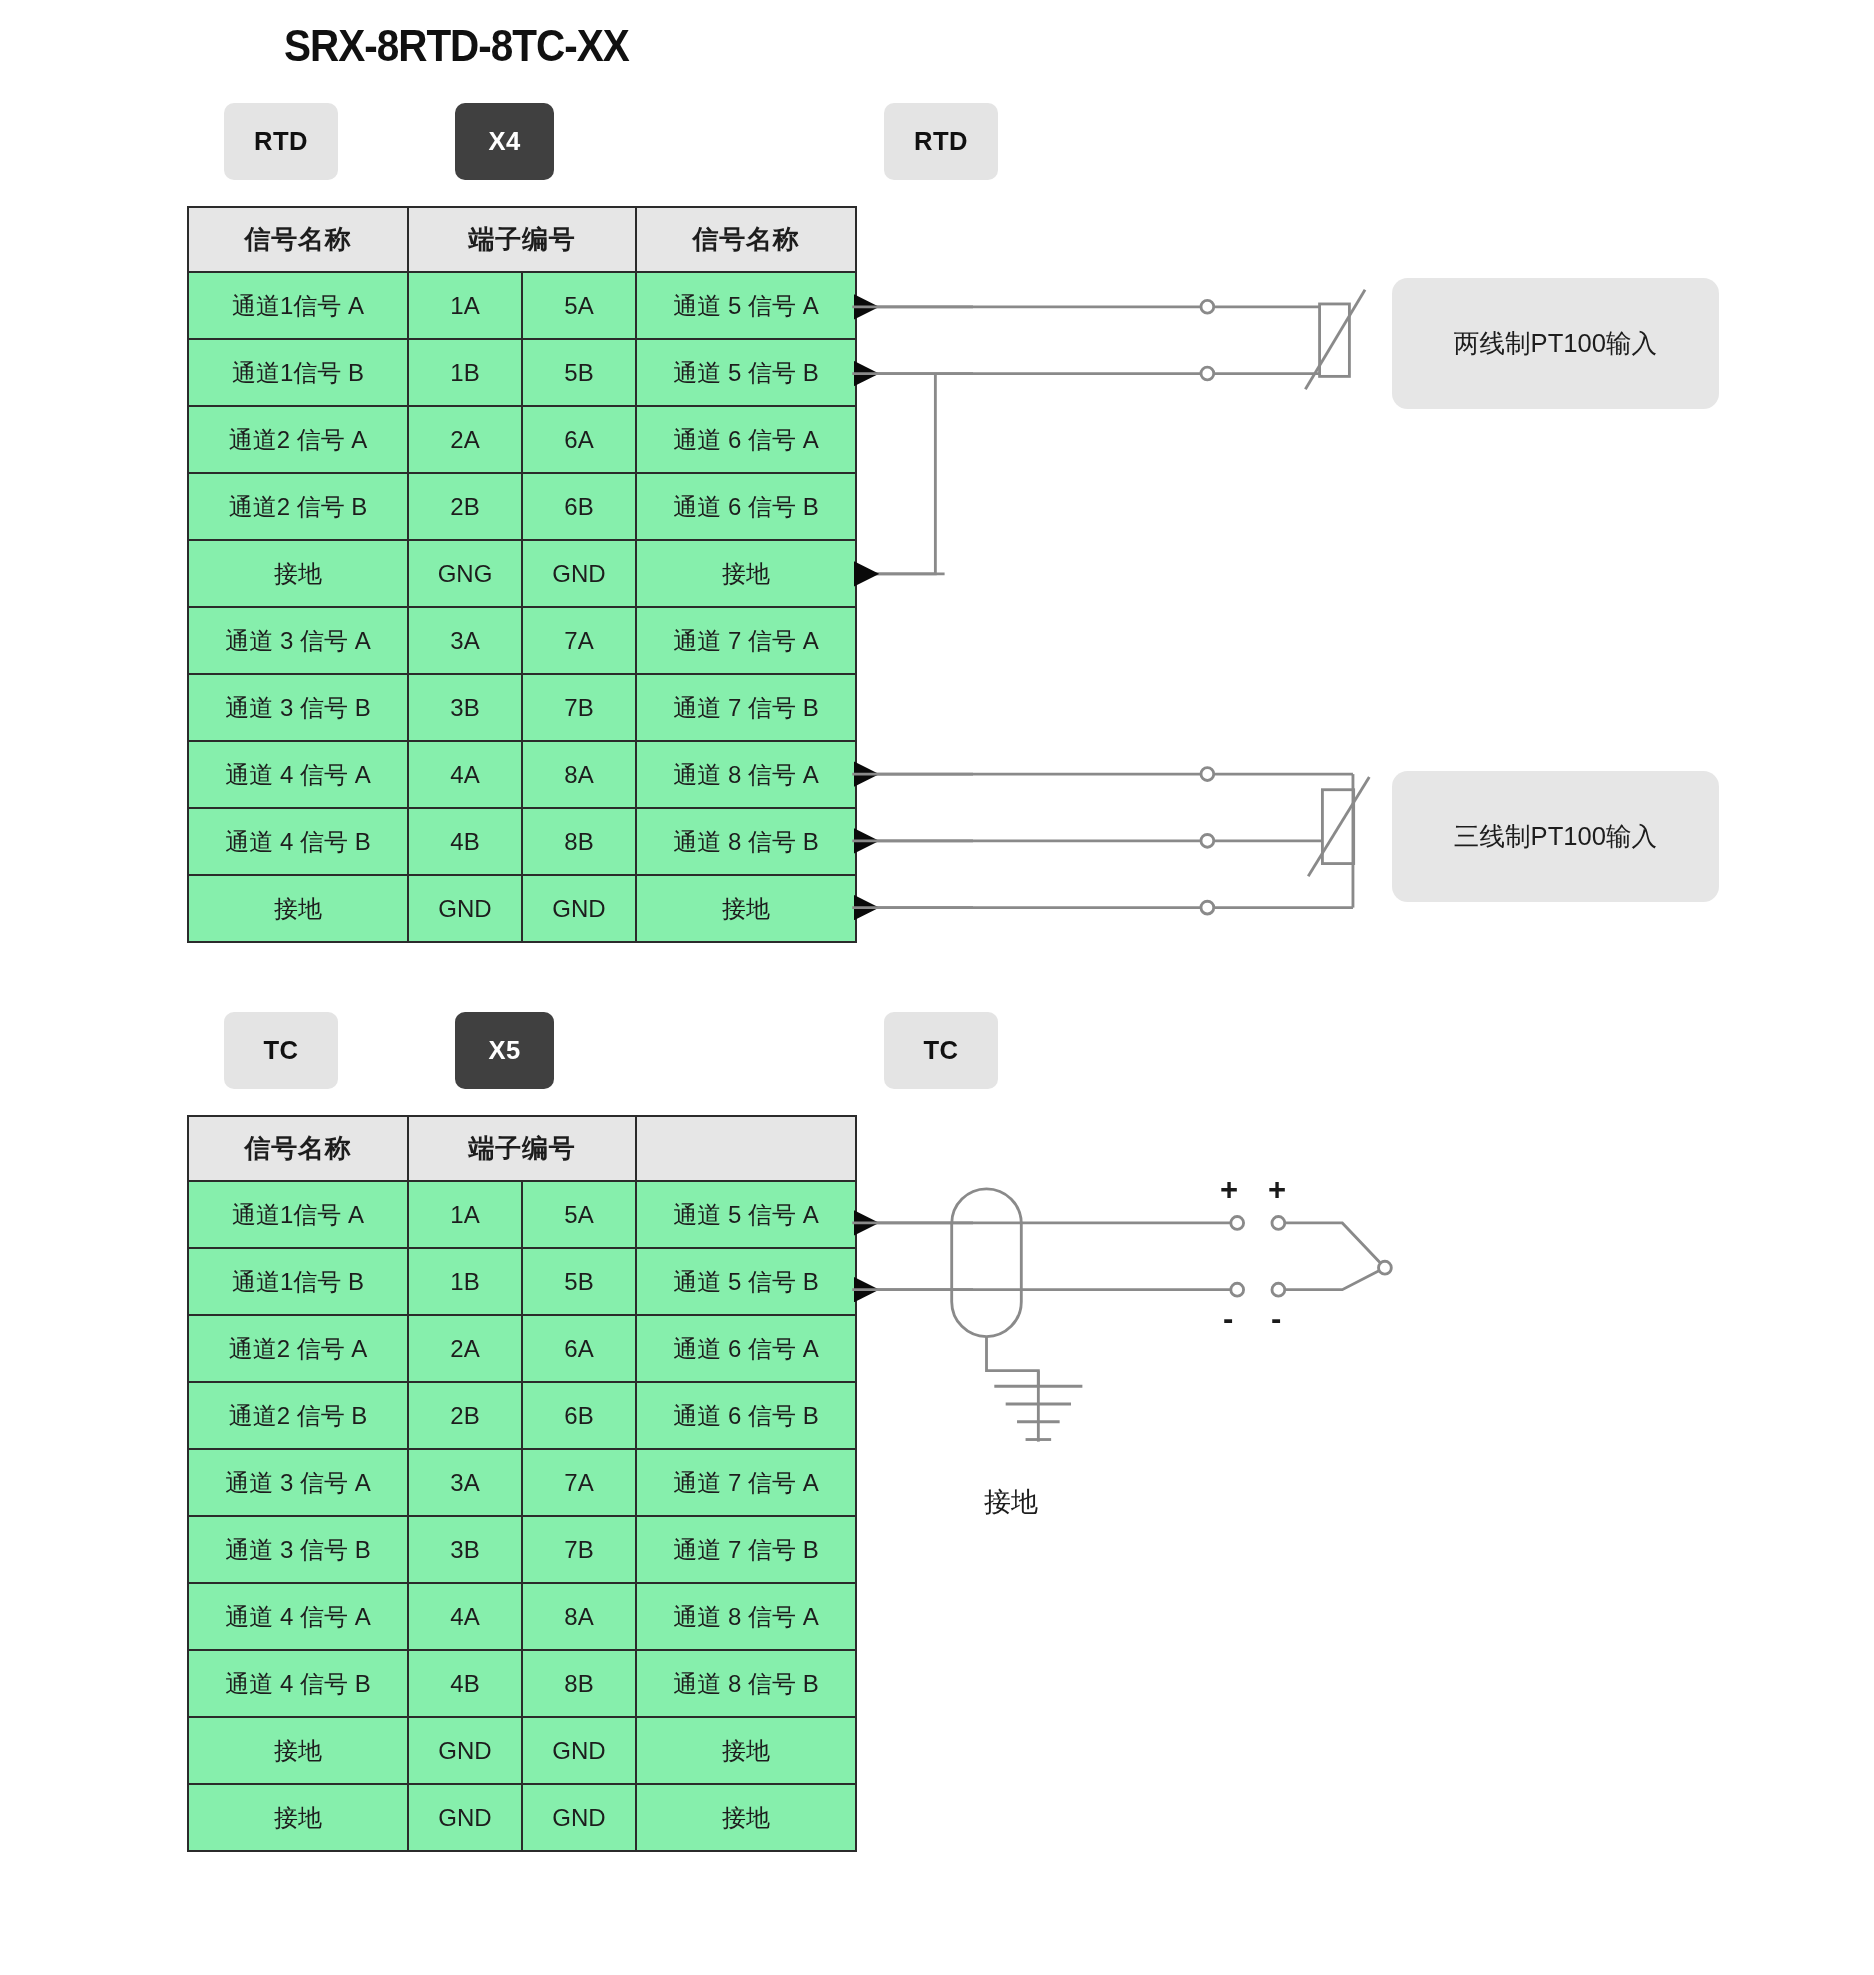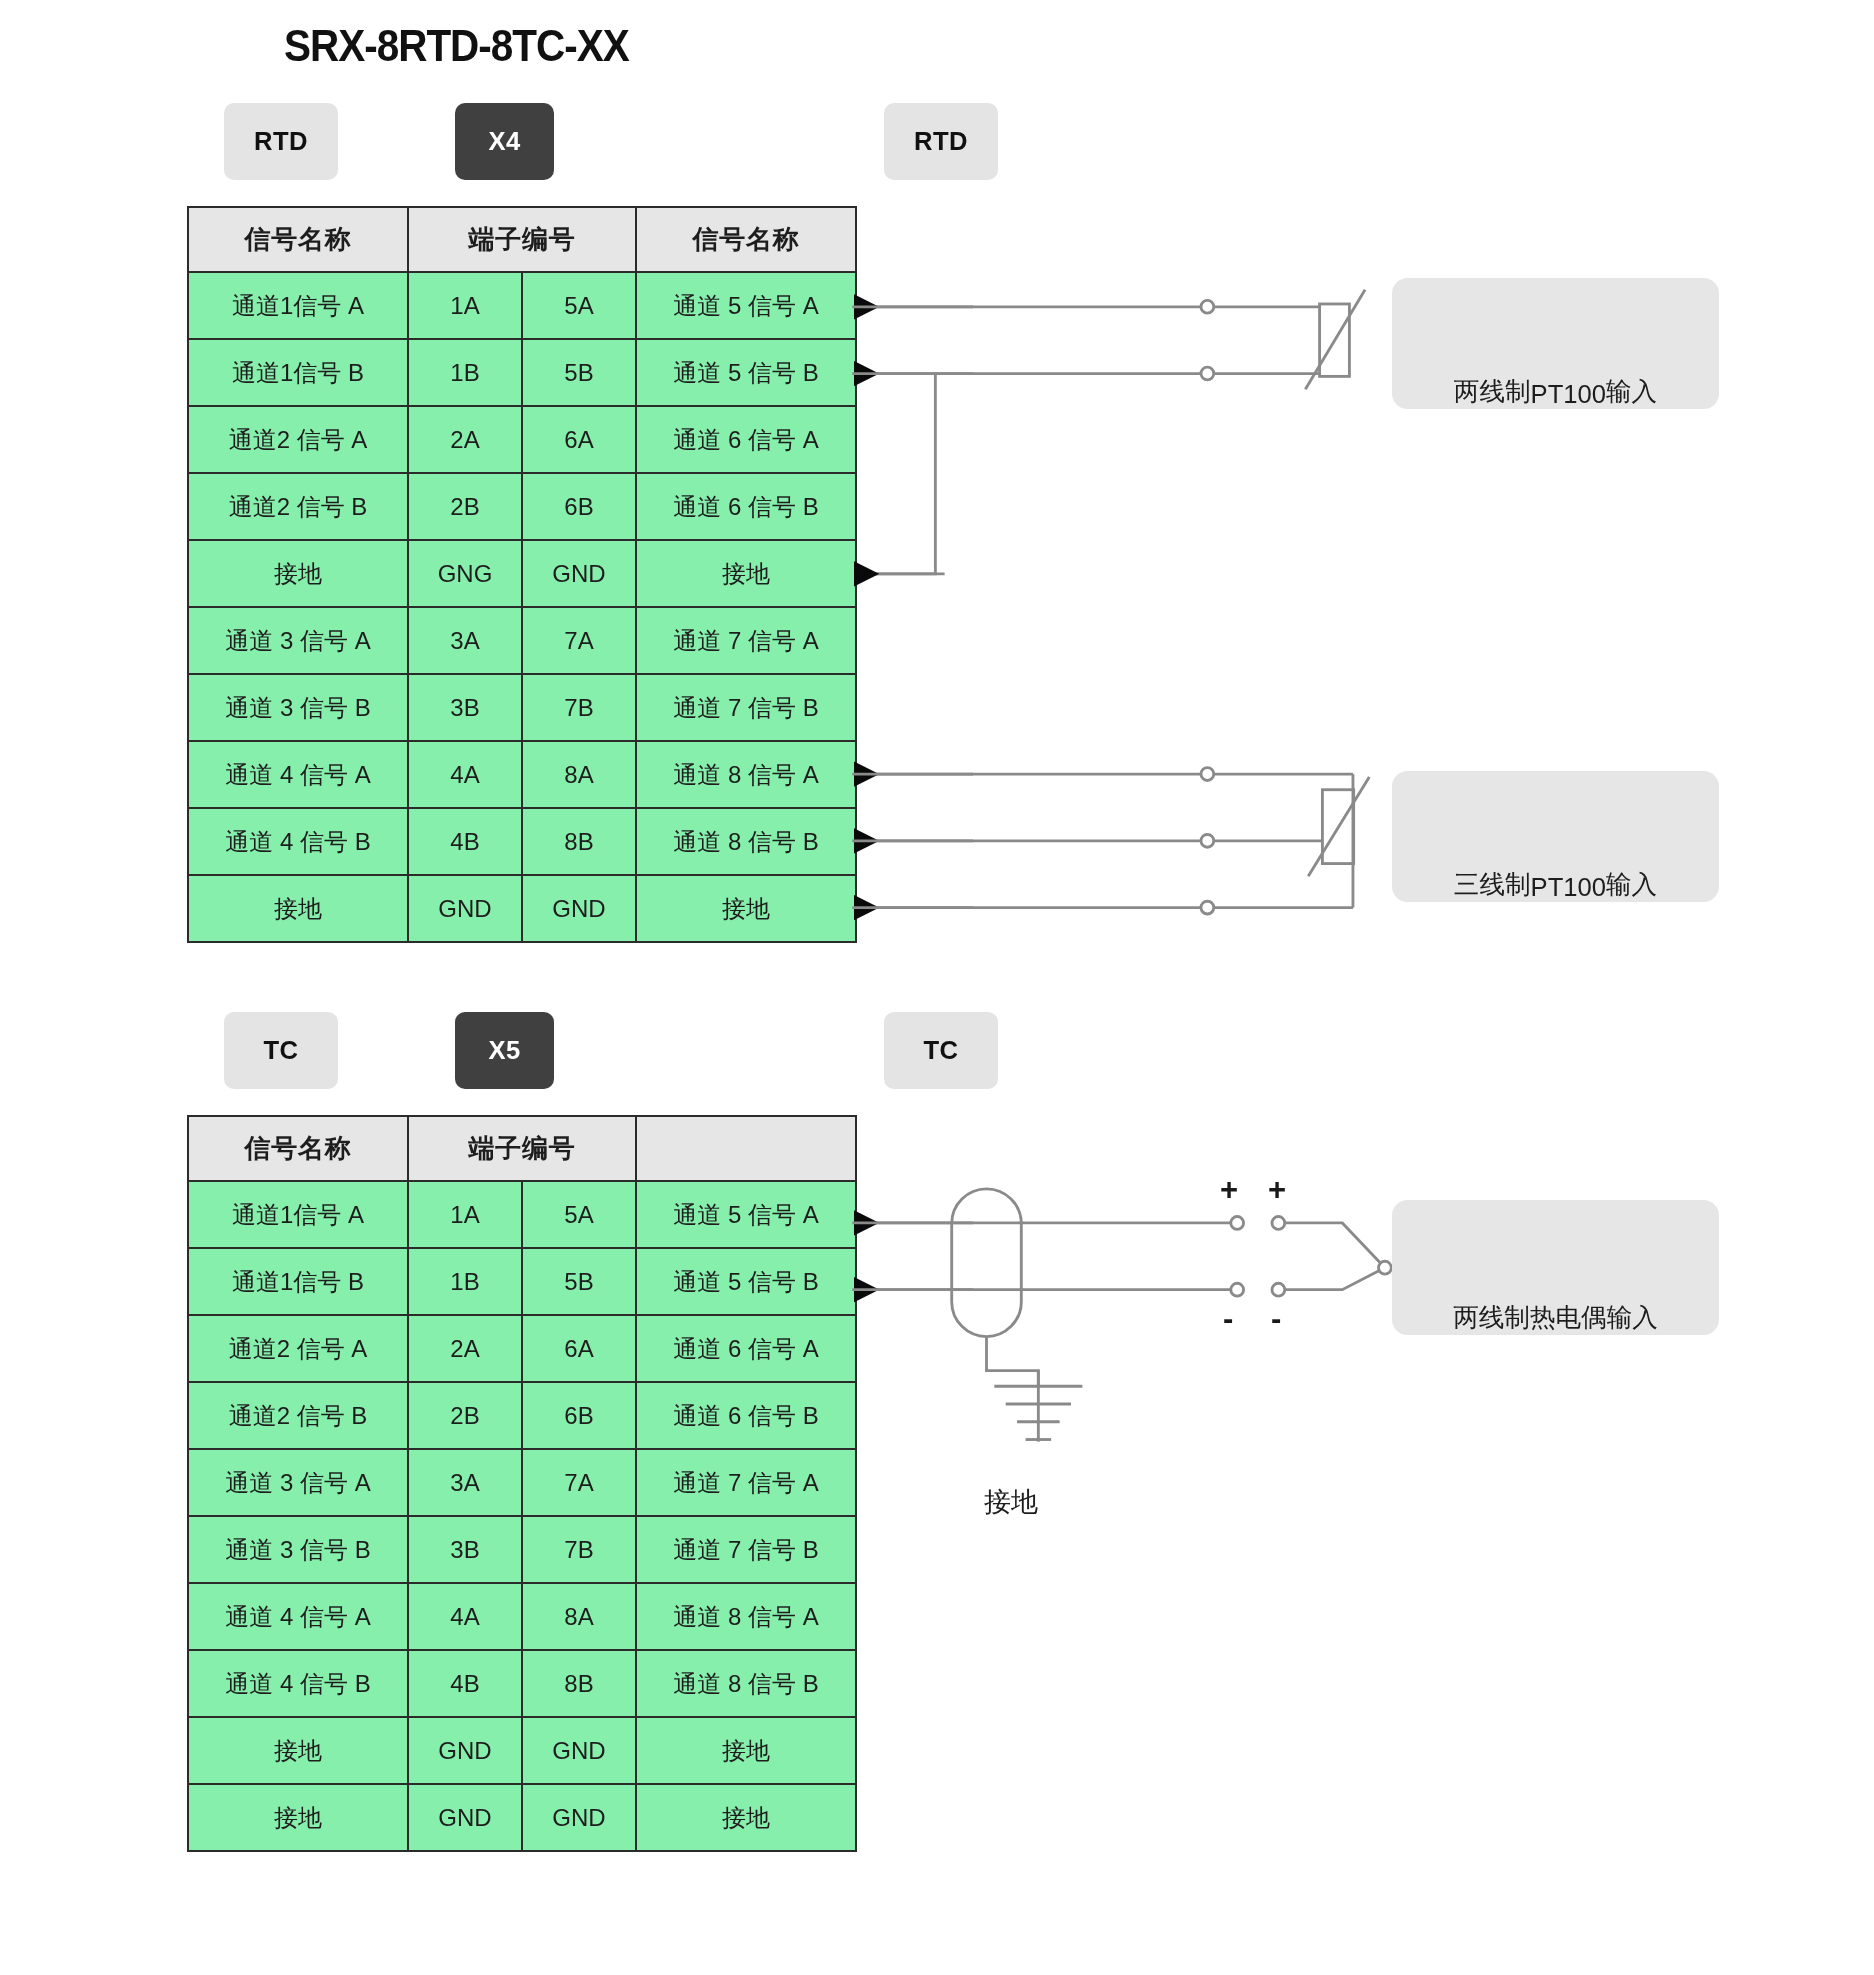--- a/index.html
+++ b/index.html
@@ -71,21 +71,21 @@
   .col-term { width: 114px; }
 
   
   .diagram { position: absolute; left: 0; top: 0; pointer-events: none; }
 
   
   .callout {
     position: absolute;
     background: #e6e6e6;
     border-radius: 15.6px;
-    display: flex; align-items: flex-end; justify-content: center;
+    display: flex; align-items: center; justify-content: center;
     font-size: 25.6px;
     color: #1d1d1d;
     padding: 0 24px;
     white-space: nowrap;
   }
   .callout b { font-weight: 400; }
 
   
   .gnd-caption {
     position: absolute;
@@ -344,16 +344,15 @@
       <b>PT100</b>
       <span> 输入</span>
   </div>
 
   <div class="callout" style="left:1392px; top:771px; width:327px; height:131px;">
     <span>三线制 </span>
       <b>PT100</b>
       <span> 输入</span>
   </div>
 
-  <div class="callout" style="left:1392px; top:1200px; width:327px; height:135px;">两线制热电偶输入</div>
 
 </div>
 
 
 </body></html>

